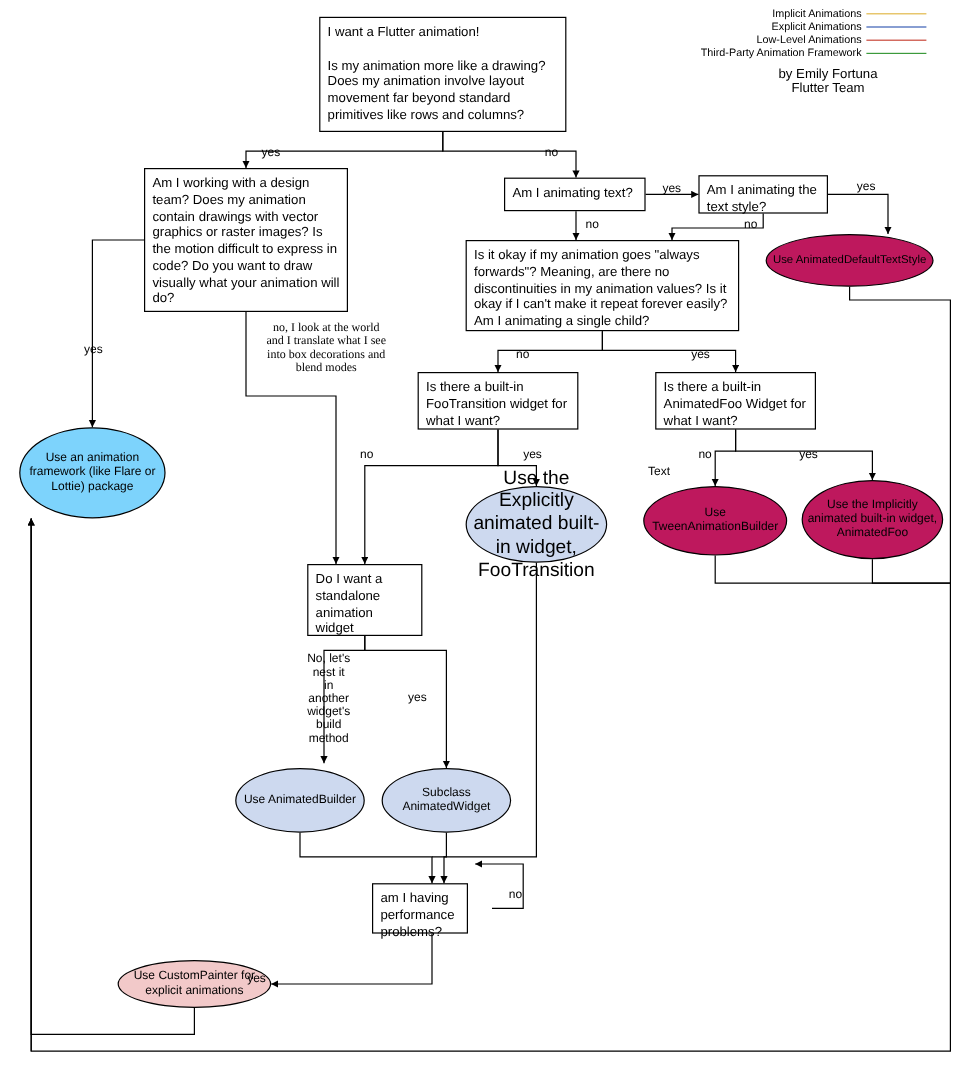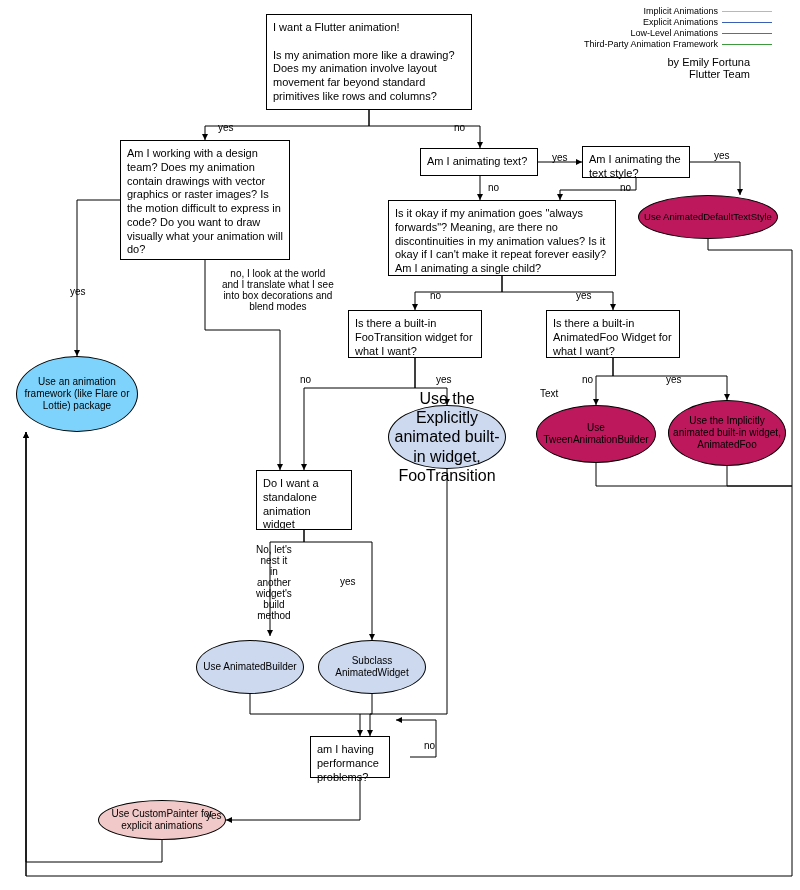--- a/index.html
+++ b/index.html
@@ -6,21 +6,21 @@
   .canvas{position:relative;width:800px;height:890px}
   .box{position:absolute;border:1px solid #000;background:#fff;text-align:left;padding:6px;box-sizing:border-box;line-height:1.25}
   .ell{position:absolute;border:1px solid #000;border-radius:50%;text-align:center;display:flex;align-items:center;justify-content:center;padding:4px;box-sizing:border-box;line-height:1.2}
   .green{background:#7dd3fc}
   .blue{background:#cdd9ef}
   .yellow{background:#be185d}
   .red{background:#f2c9c9}
   .lbl{position:absolute;font-size:10px;color:#000;background:transparent;white-space:pre}
   .legend-row{position:absolute;font-size:9px;text-align:right}
   .legend-line{display:inline-block;width:50px;border-top:1.5px solid;vertical-align:middle;margin-left:4px}
-  .credit{position:absolute;font-size:11px;text-align:right}
+  .credit{position:absolute;font-size:11px;text-align:center}
   svg{position:absolute;top:0;left:0}
 </style>
 </head>
 <body>
 <div class="canvas">
 
 <div class="legend-row" style="top:6px;right:28px"><span>Implicit Animations</span><span class="legend-line" style="border-color:#e2b84a"></span></div>
 <div class="legend-row" style="top:17px;right:28px"><span>Explicit Animations</span><span class="legend-line" style="border-color: rgb(58, 95, 181);"></span></div>
 <div class="legend-row" style="top:28px;right:28px"><span>Low-Level Animations</span><span class="legend-line" style="border-color: rgb(201, 71, 58);"></span></div>
 <div class="legend-row" style="top:39px;right:28px"><span>Third-Party Animation Framework</span><span class="legend-line" style="border-color: rgb(60, 154, 60);"></span></div>
@@ -47,21 +47,21 @@
 <div class="ell red" style="left:98px;top:800px;width:128px;height:40px;font-size:10px">Use CustomPainter for explicit animations</div>
 <div class="ell green" style="left:16px;top:356px;width:122px;height:76px;font-size:10px">Use an animation framework (like Flare or Lottie) package</div>
 
 <div class="lbl" style="left:218px;top:122px">yes</div>
 <div class="lbl" style="left:454px;top:122px">no</div>
 <div class="lbl" style="left:552px;top:152px">yes</div>
 <div class="lbl" style="left:714px;top:150px">yes</div>
 <div class="lbl" style="left:620px;top:182px">no</div>
 <div class="lbl" style="left:488px;top:182px">no</div>
 <div class="lbl" style="left:70px;top:286px">yes</div>
-<div class="lbl" style="left: 222px; top: 268px; text-align: center; white-space: pre-line;">no, I look at the world
+<div class="lbl" style="left: 222px; top: 268px; text-align: center; white-space: pre-line; font-family: Liberation Serif, serif;">no, I look at the world
 and I translate what I see
 into box decorations and
 blend modes</div>
 <div class="lbl" style="left:430px;top:290px">no</div>
 <div class="lbl" style="left:576px;top:290px">yes</div>
 <div class="lbl" style="left:300px;top:374px">no</div>
 <div class="lbl" style="left:436px;top:374px">yes</div>
 <div class="lbl" style="left:582px;top:374px">no</div>
 <div class="lbl" style="left:666px;top:374px">yes</div>
 <div class="lbl" style="left:540px;top:388px">Text</div>

